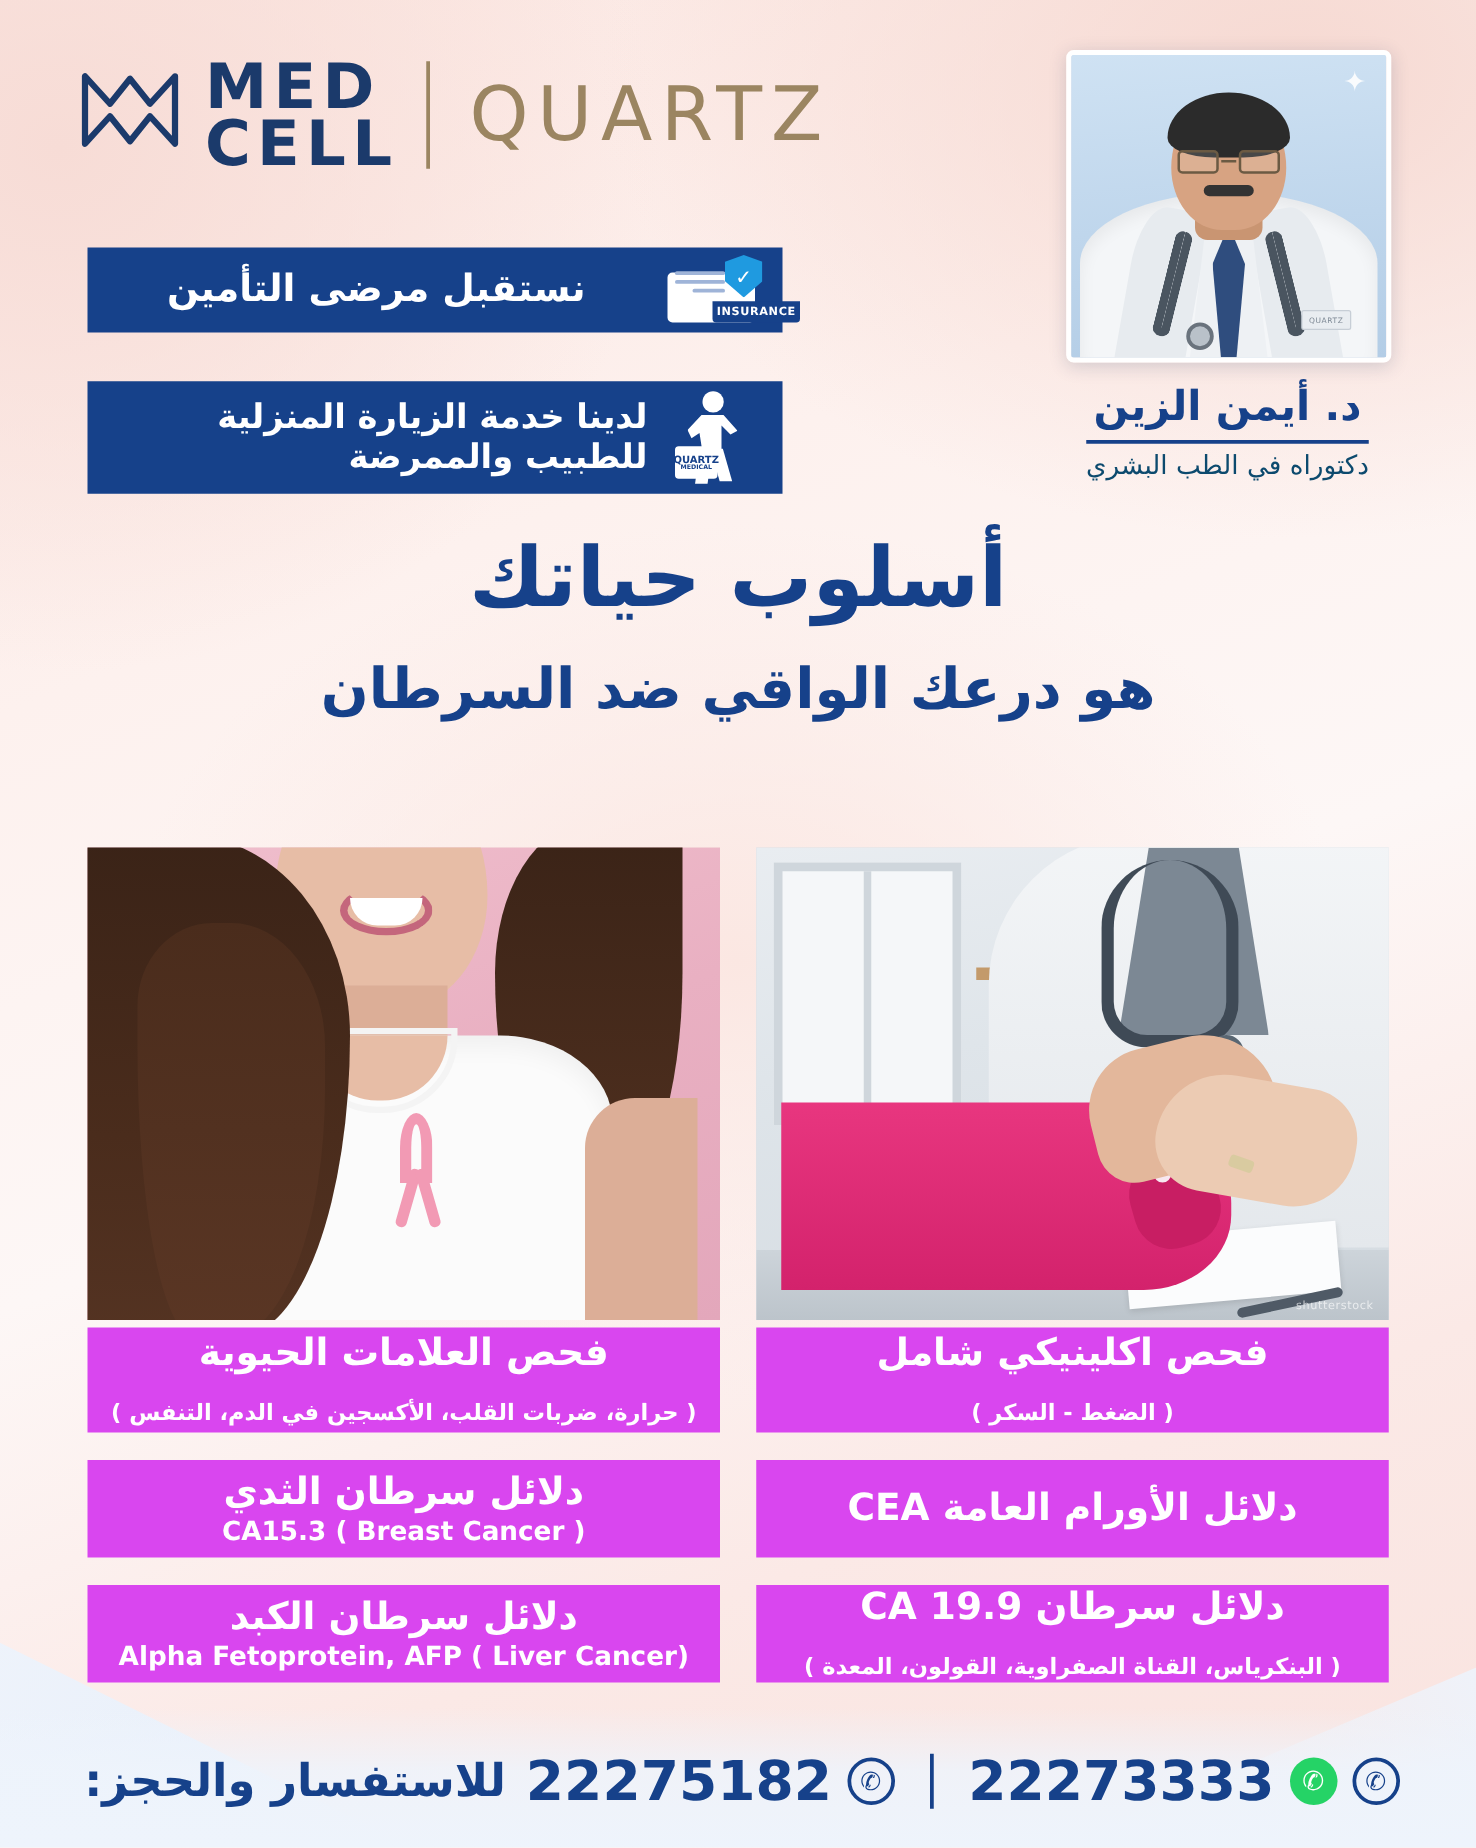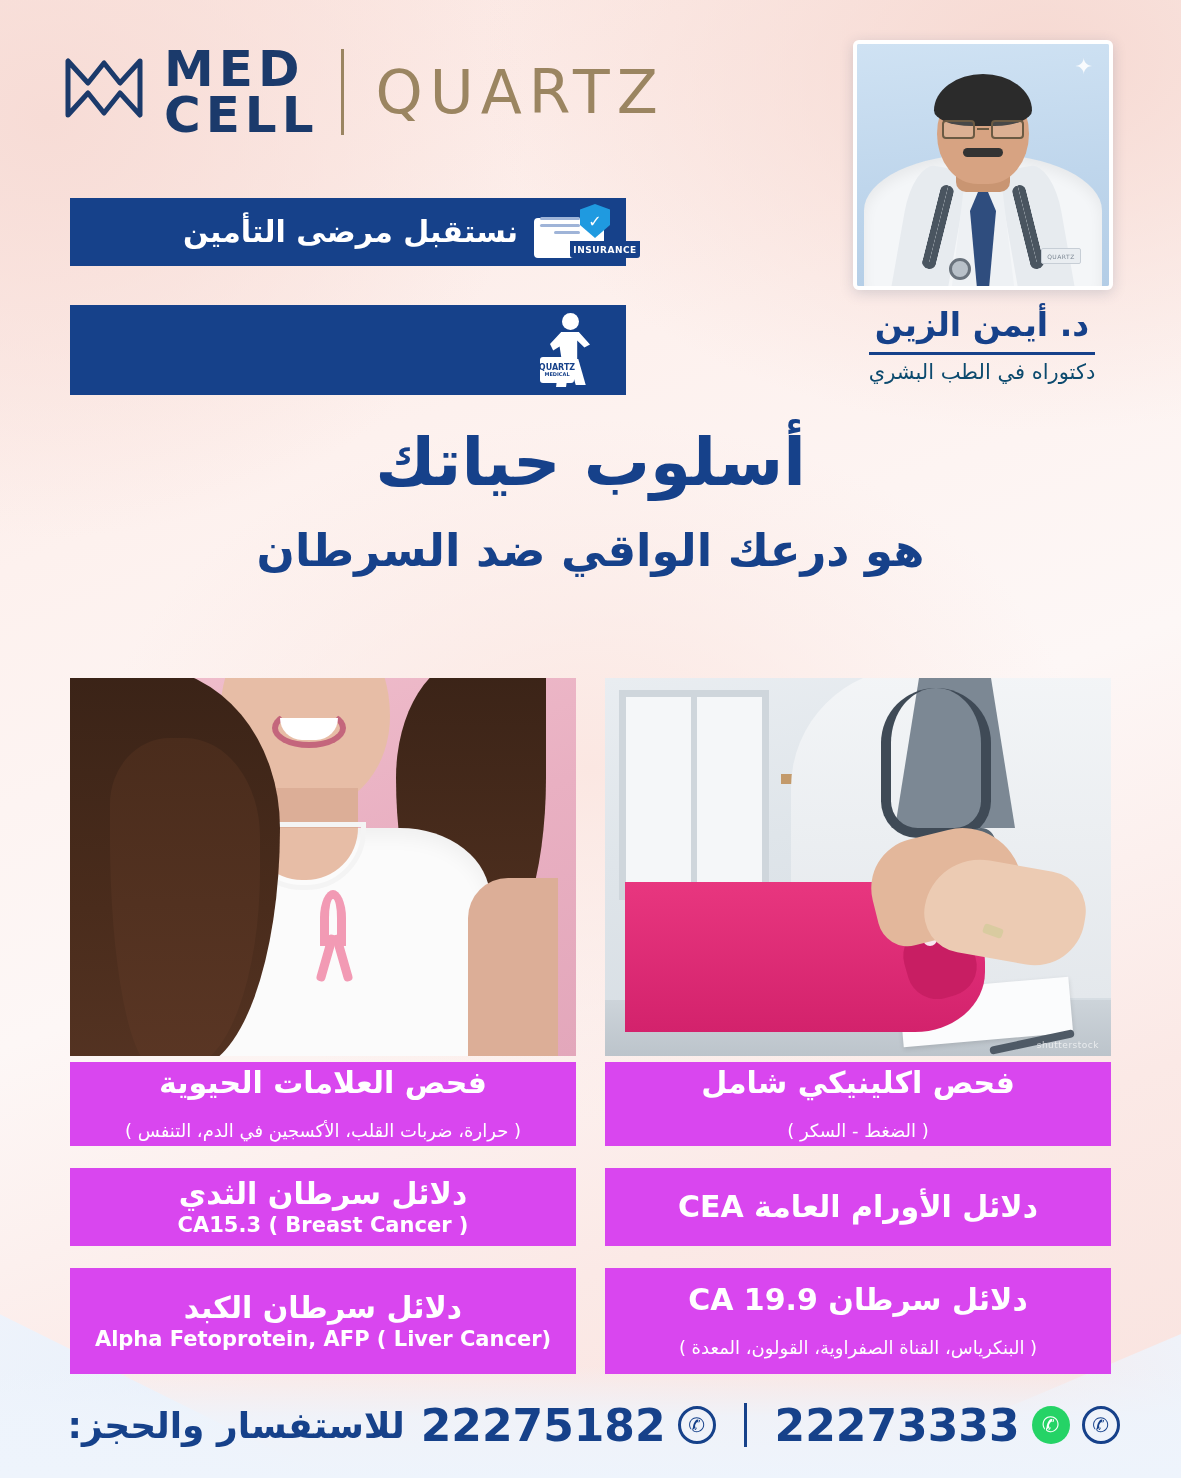--- a/index.html
+++ b/index.html
@@ -56,21 +56,21 @@
     position: absolute;
     background: #16418a;
     color: #ffffff;
     display: flex; align-items: center; justify-content: flex-start;
     padding: 0 16px 0 14px;
     gap: 14px;
   }
   .bar-1 { left: 70px; top: 198px; width: 556px; height: 68px; }
   .bar-2 { left: 70px; top: 305px; width: 556px; height: 90px; }
   .bar-text { flex: 1; text-align: right; font-weight: 700; line-height: 1.18; }
-  .bar-1 .bar-text { font-size: 30px; }
+  .bar-1 .bar-text { font-size: 30px; text-align: center; }
   .bar-2 .bar-text { font-size: 27px; }
   .bar-icon { width: 78px; height: 64px; flex: 0 0 78px; display: flex; align-items: center; justify-content: center; }
 
   
   .ins-card { position: relative; width: 74px; height: 56px; }
   .ins-card .card-body {
     position: absolute; left: 0; bottom: 2px; width: 70px; height: 40px;
     background: #ffffff; border-radius: 4px; border: 2px solid #ffffff;
   }
   .ins-card .card-label {
@@ -273,26 +273,26 @@
   .pr-pen { position: absolute; right: 36px; bottom: 10px; width: 86px; height: 8px; background: #4f5a66; border-radius: 4px; transform: rotate(-12deg); }
   .pr-wm { position: absolute; right: 12px; bottom: 6px; font-size: 9px; color: rgba(255,255,255,.65); letter-spacing: .5px; direction: ltr; }
 
   
   .svc {
     position: absolute; background: #d946ef; color: #fff; text-align: center;
     display: flex; flex-direction: column; align-items: center; justify-content: center;
     padding: 4px 10px;
   }
   .svc .t1 { font-size: 30px; font-weight: 700; line-height: 1.12; }
-  .svc .t2 { font-size: 18px; font-weight: 400; line-height: 1.2; margin-top: 20px; }
+  .svc .t2 { font-size: 18px; font-weight: 700; line-height: 1.2; margin-top: 20px; }
   .svc .t2-en { font-size: 21px; font-weight: 700; direction: ltr; margin-top: 2px; }
 
   .svc-r1 { top: 1062px; height: 84px; }
   .svc-r2 { top: 1168px; height: 78px; }
-  .svc-r3 { top: 1268px; height: 106px; }
+  .svc-r3 { top: 1268px; height: 78px; }
   .col-left  { left: 70px; width: 506px; }
   .col-right { right: 70px; width: 506px; }
 
   
   .footer { position: absolute; left: 0; right: 0; bottom: 18px; height: 70px; display: flex; align-items: center; justify-content: center; gap: 16px; }
   .footer-label { font-size: 36px; font-weight: 700; color: #16418a; margin-left: 6px; }
   .phone-group { display: flex; align-items: center; gap: 12px; }
   .phone-num { font-size: 44px; font-weight: 700; color: #16418a; direction: ltr; letter-spacing: 0px; }
   .sep { width: 3px; height: 44px; background: #16418a; margin: 0 12px; }
   .ico-circle {
@@ -349,20 +349,21 @@
         <div class="head"></div>
         <div class="body"></div>
         <div class="leg1"></div>
         <div class="leg2"></div>
         <div class="bag">
             <span>QUARTZ</span>
             <small>MEDICAL</small>
           </div>
       </div>
     </div>
+    <div class="bar-text">لدينا خدمة الزيارة المنزلية للطبيب والممرضة</div>
   </div>
 
   <div class="doctor-frame">
     <div class="doc-photo">
       <div class="doc-bg"></div>
       <div class="doc-coat"></div>
       <div class="doc-shirt"></div>
       <div class="doc-tie"></div>
       <div class="doc-neck"></div>
       <div class="doc-head"></div>

